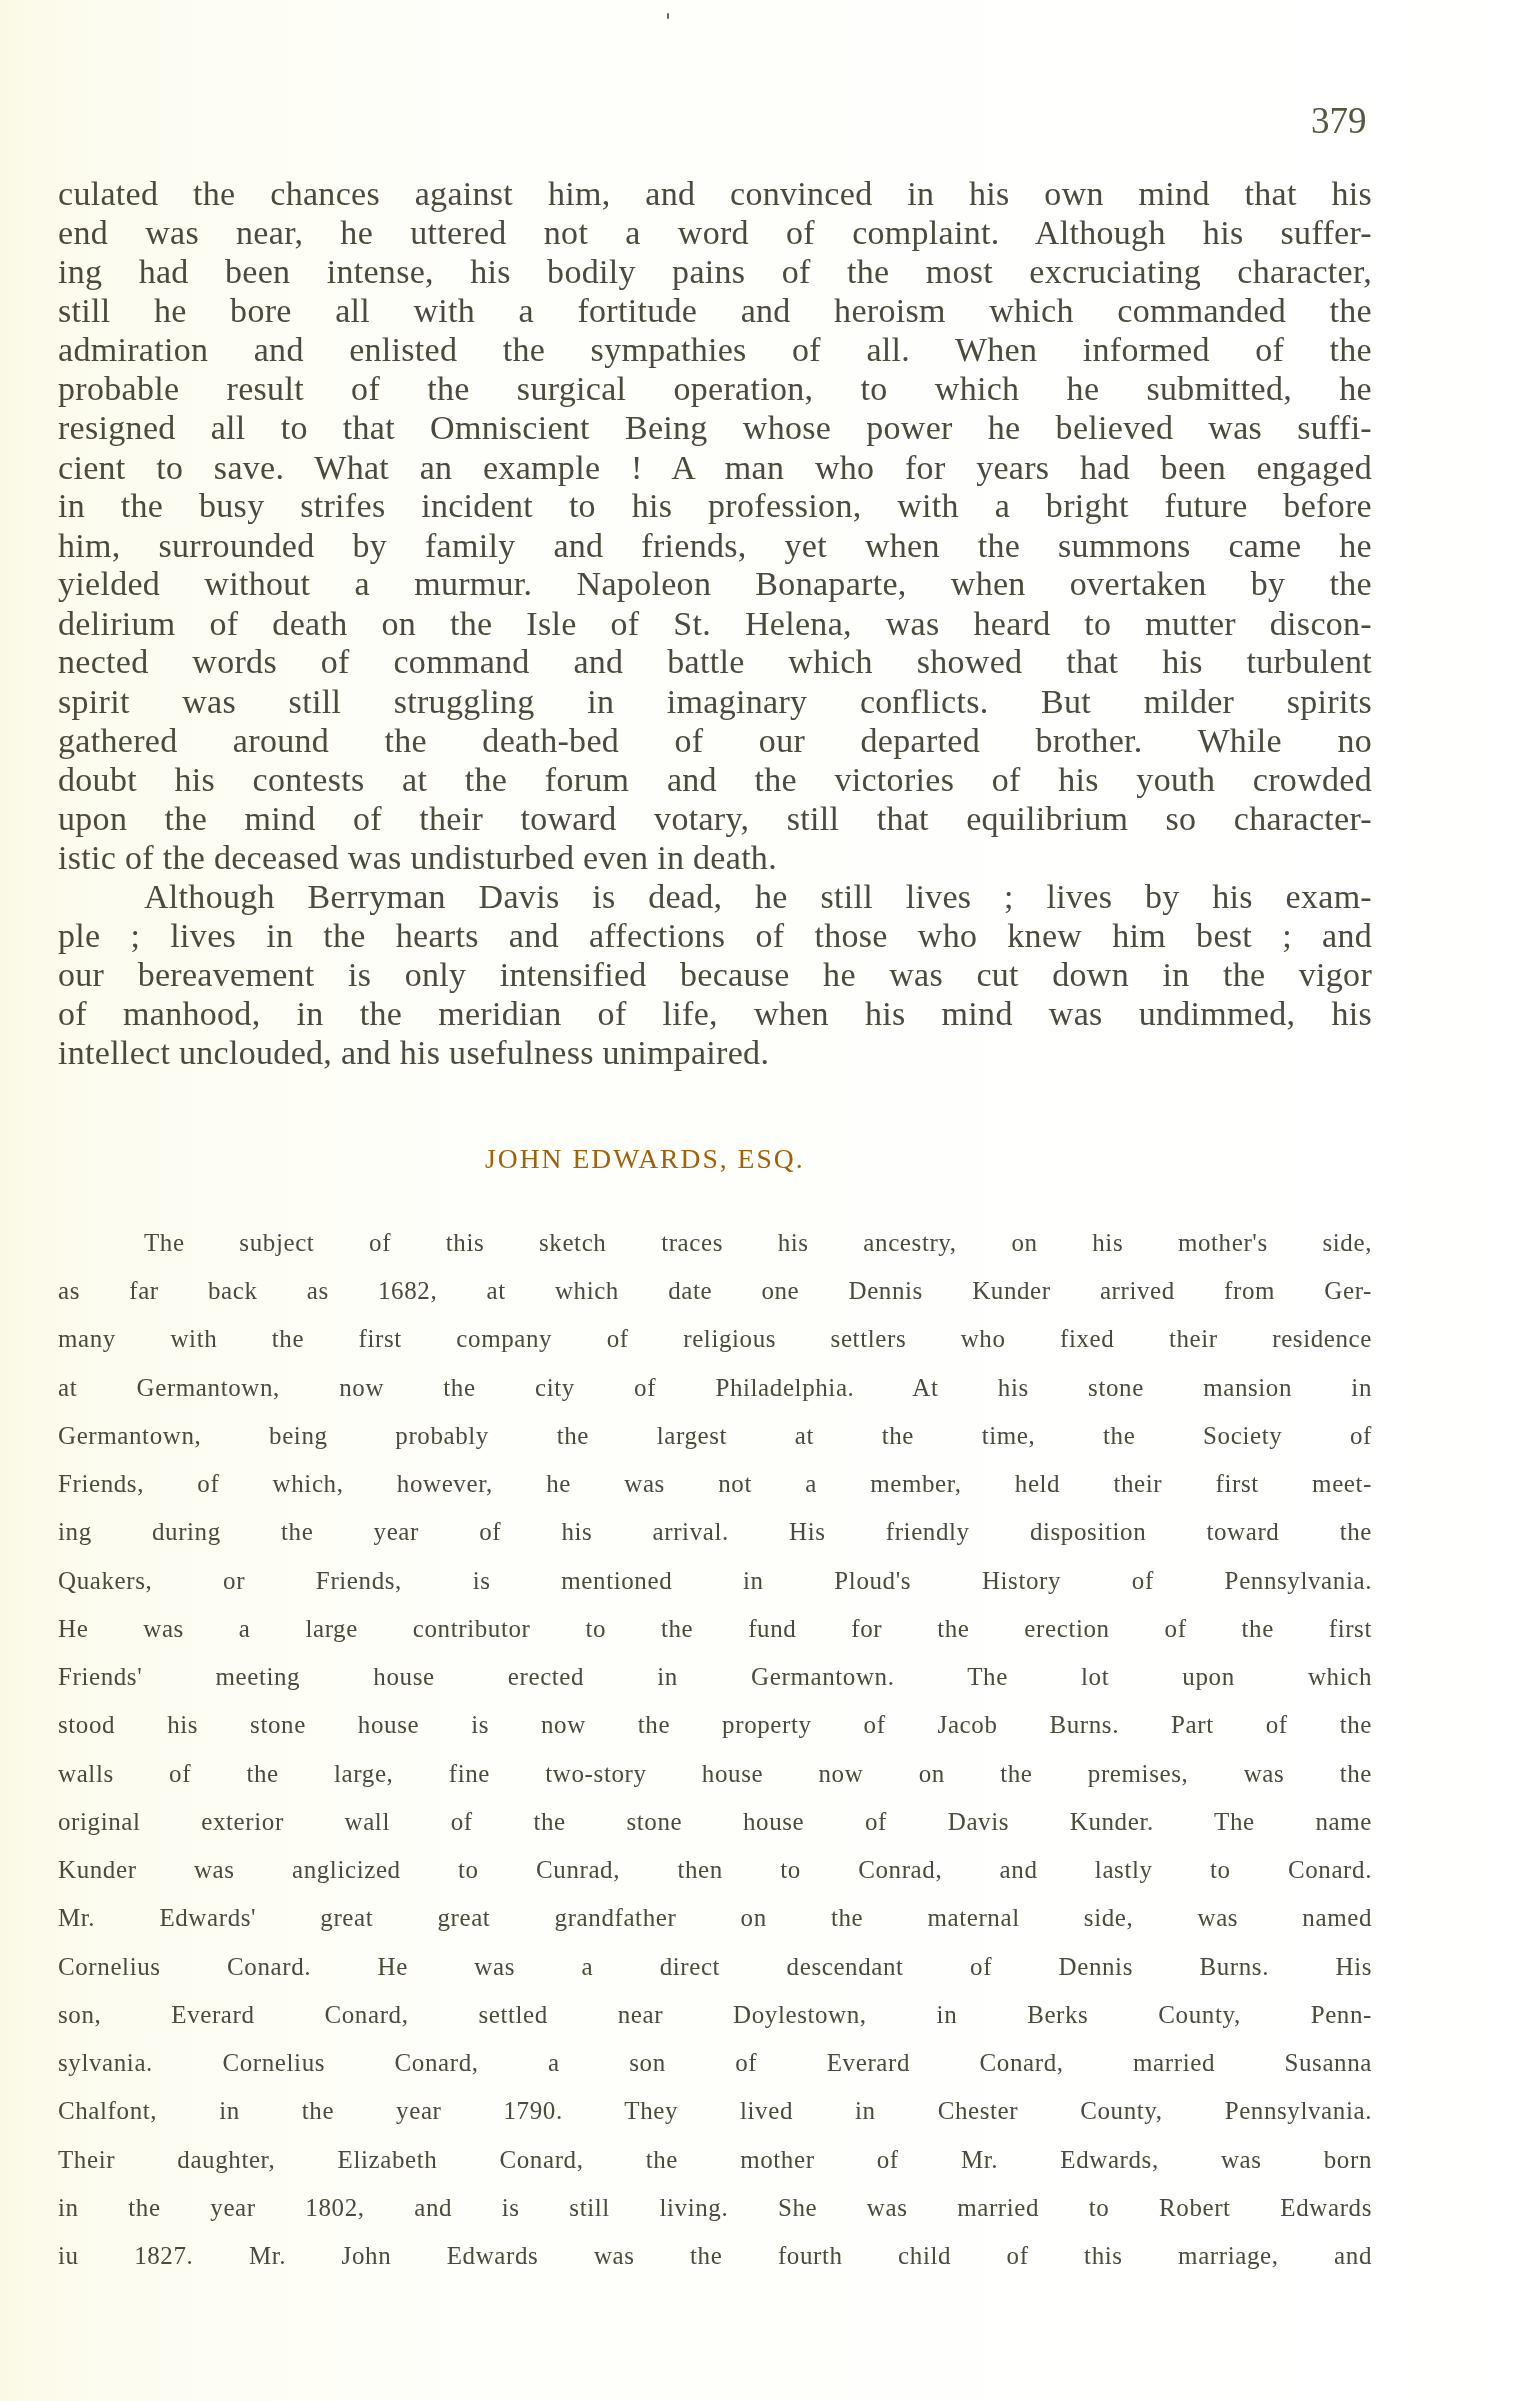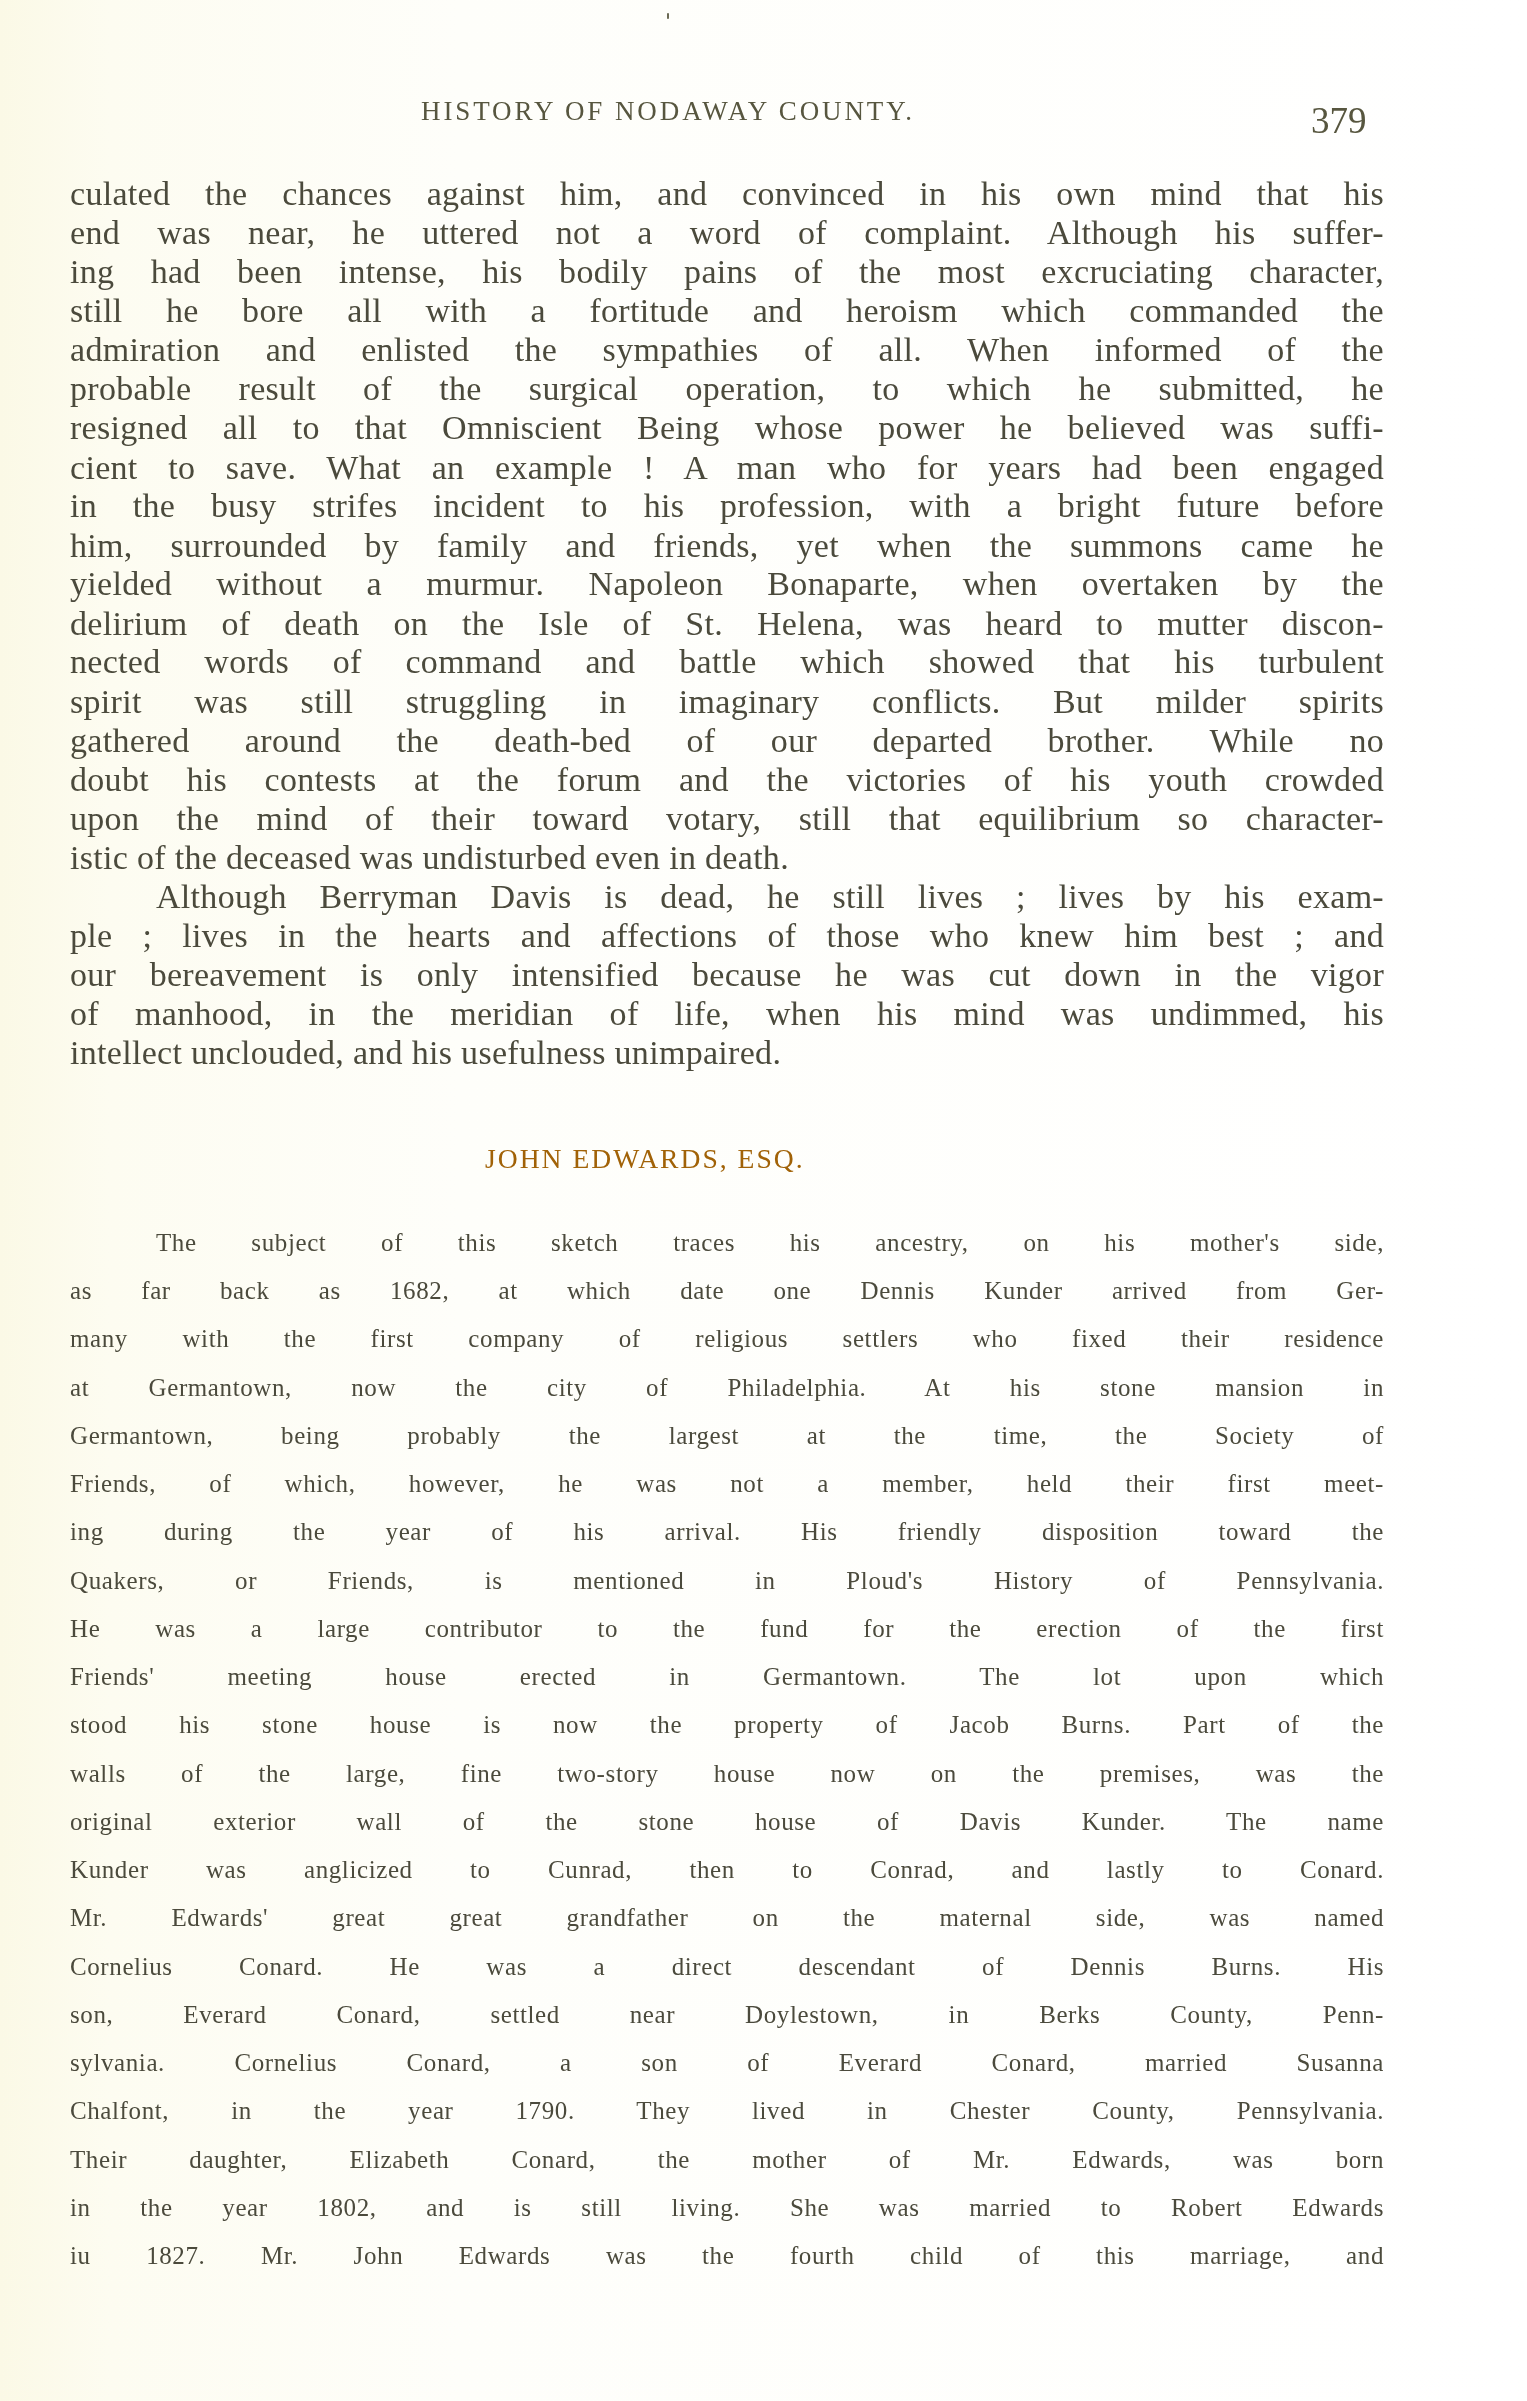--- a/index.html
+++ b/index.html
@@ -17,39 +17,37 @@
     color: #57563f; text-transform: uppercase;
   }
   .page-number {
     position: absolute; left: 1311px; top: 99px; width: 64px;
     font-size: 37px; color: #57563f; white-space: nowrap;
   }
   .line {
     position: absolute; left: 58px; width: 1314px;
     white-space: nowrap; text-align: justify; text-align-last: justify;
     overflow: visible;
-    margin-left: 12px;
   }
   .line.last { text-align-last: left; }
   .line.indent { left: 144px; width: 1228px; }
   .sec1 .line { font-size: 34px; height: 39px; line-height: 39px; letter-spacing: 0.3px; }
   .sec2 .line { font-size: 25px; height: 49px; line-height: 49px; letter-spacing: 0.6px; word-spacing: 1.8px; }
   .section-heading {
     position: absolute; left: 485px; top: 1143px; width: 287px;
     font-size: 27.6px; letter-spacing: 2px; white-space: nowrap; text-align: justify; text-align-last: justify;
     color: #a16207;
   }
   .speck { position: absolute; background: #6b6a55; border-radius: 0.9px; }
 </style>
 </head>
 <body>
 
 <div class="page">
 
-  <div class="running-head">HISTORY OF NODAWAY COUNTY.</div>
   <div class="page-number">379</div>
 
   <div class="speck" style="left:667px;top:13px;width:1.8px;height:6.4px;"></div>
 
   <div class="sec1">
     <div class="line" style="top:174px">culated the chances against him, and convinced in his own mind that his</div>
     <div class="line" style="top:213px">end was near, he uttered not a word of complaint.  Although his suffer-</div>
     <div class="line" style="top:252px">ing had been intense, his bodily pains of the most excruciating character,</div>
     <div class="line" style="top:291px">still he bore all with a fortitude and heroism which commanded the</div>
     <div class="line" style="top:330px">admiration and enlisted the sympathies of all.  When informed of the</div>

